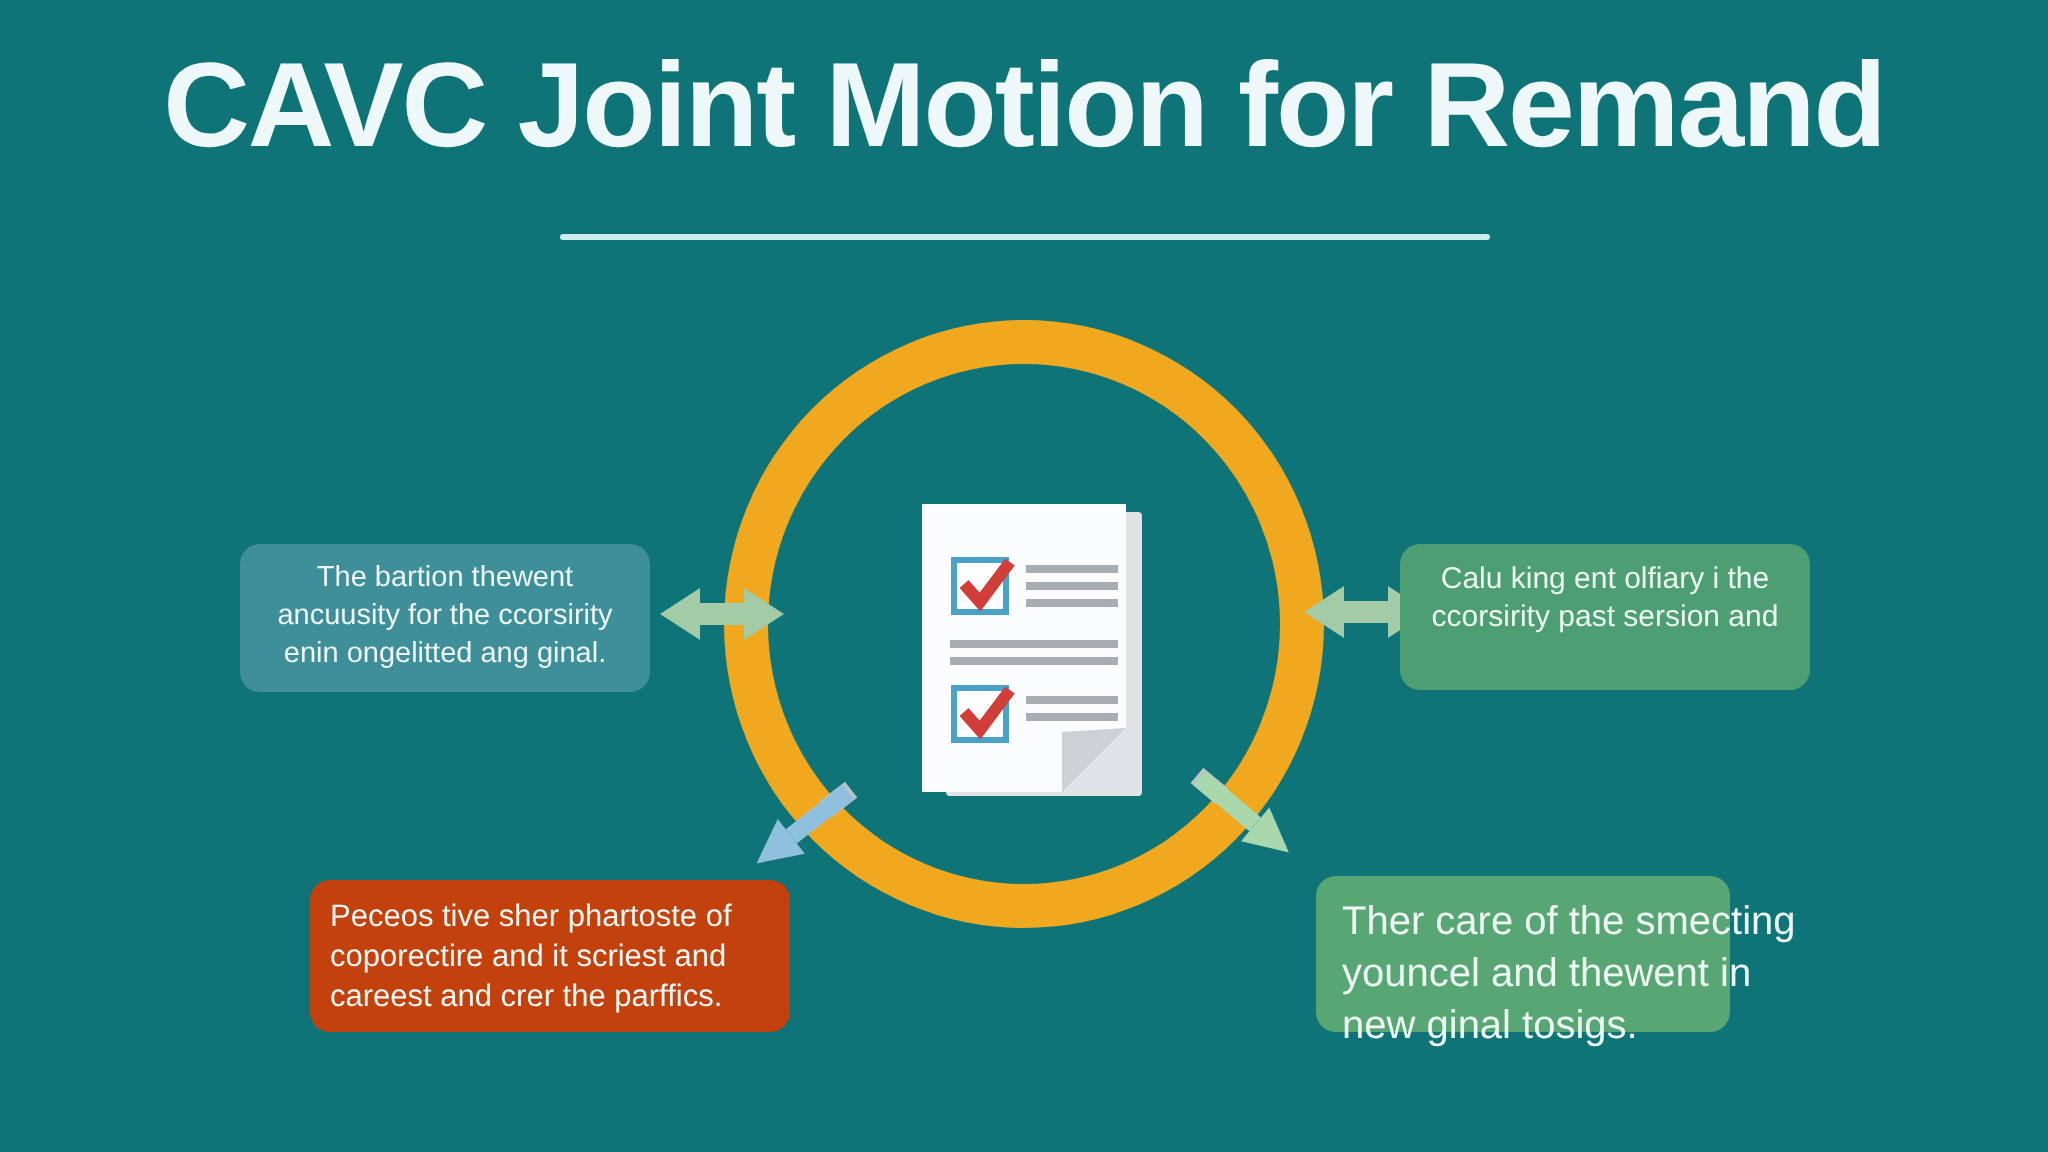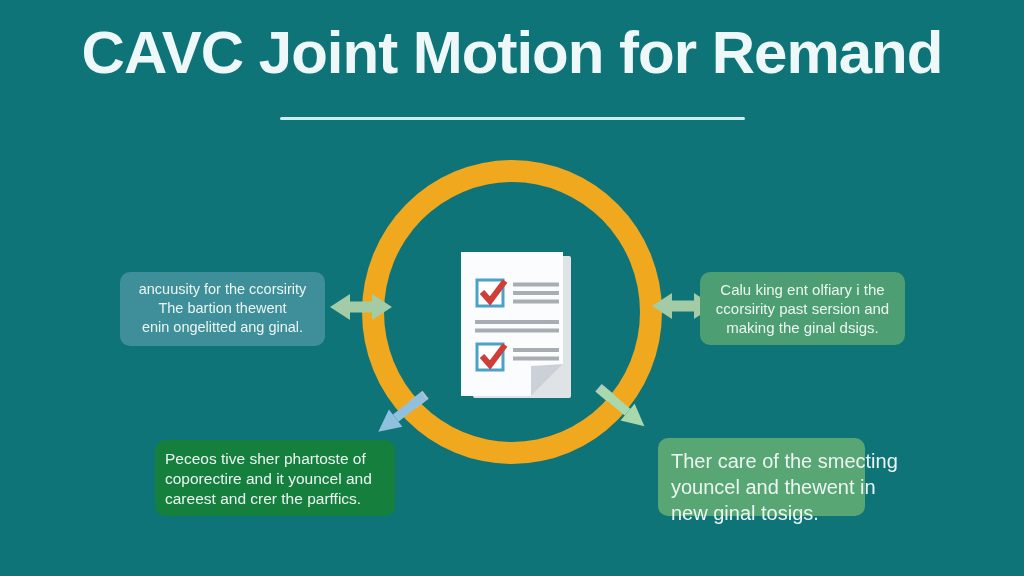--- a/index.html
+++ b/index.html
@@ -125,34 +125,33 @@
       <polygon points="36,-11 58,0 36,11"></polygon>
     </g>
     <g transform="translate(600,389) rotate(40)" style="fill: rgb(169, 216, 173);">
       <rect x="-2" y="-5" width="16" height="10" fill="#b9c4c4"></rect>
       <rect x="0" y="-4.5" width="36" height="9"></rect>
       <polygon points="36,-11 58,0 36,11"></polygon>
     </g>
   </svg>
 
   <div class="box box-tl" style="background-color: rgb(62, 143, 154);">
+    <div class="line">The bartion thewent</div>
     <div class="line">ancuusity for the ccorsirity</div>
-    <div class="line">The bartion thewent</div>
     <div class="line">enin ongelitted ang ginal.</div>
   </div>
 
   <div class="box box-tr" style="background-color: rgb(77, 158, 114);">
     <div class="line">Calu king ent olfiary i the</div>
     <div class="line">ccorsirity past sersion and</div>
-    <div class="line">making the ginal dsigs.</div>
   </div>
 
-  <div class="box box-bl" style="background-color: #15803d; padding-left: 10px;">
+  <div class="box box-bl" style="background-color: #c2410c; padding-left: 10px;">
     <div class="line">Peceos tive sher phartoste of</div>
-    <div class="line">coporectire and it youncel and</div>
+    <div class="line">coporectire and it scriest and</div>
     <div class="line">careest and crer the parffics.</div>
   </div>
 
   <div class="box box-br" style="background-color: rgb(87, 166, 115);">
     <div class="line">Ther care of the smecting</div>
     <div class="line">youncel and thewent in</div>
     <div class="line">new ginal tosigs.</div>
   </div>
 
 </div>

